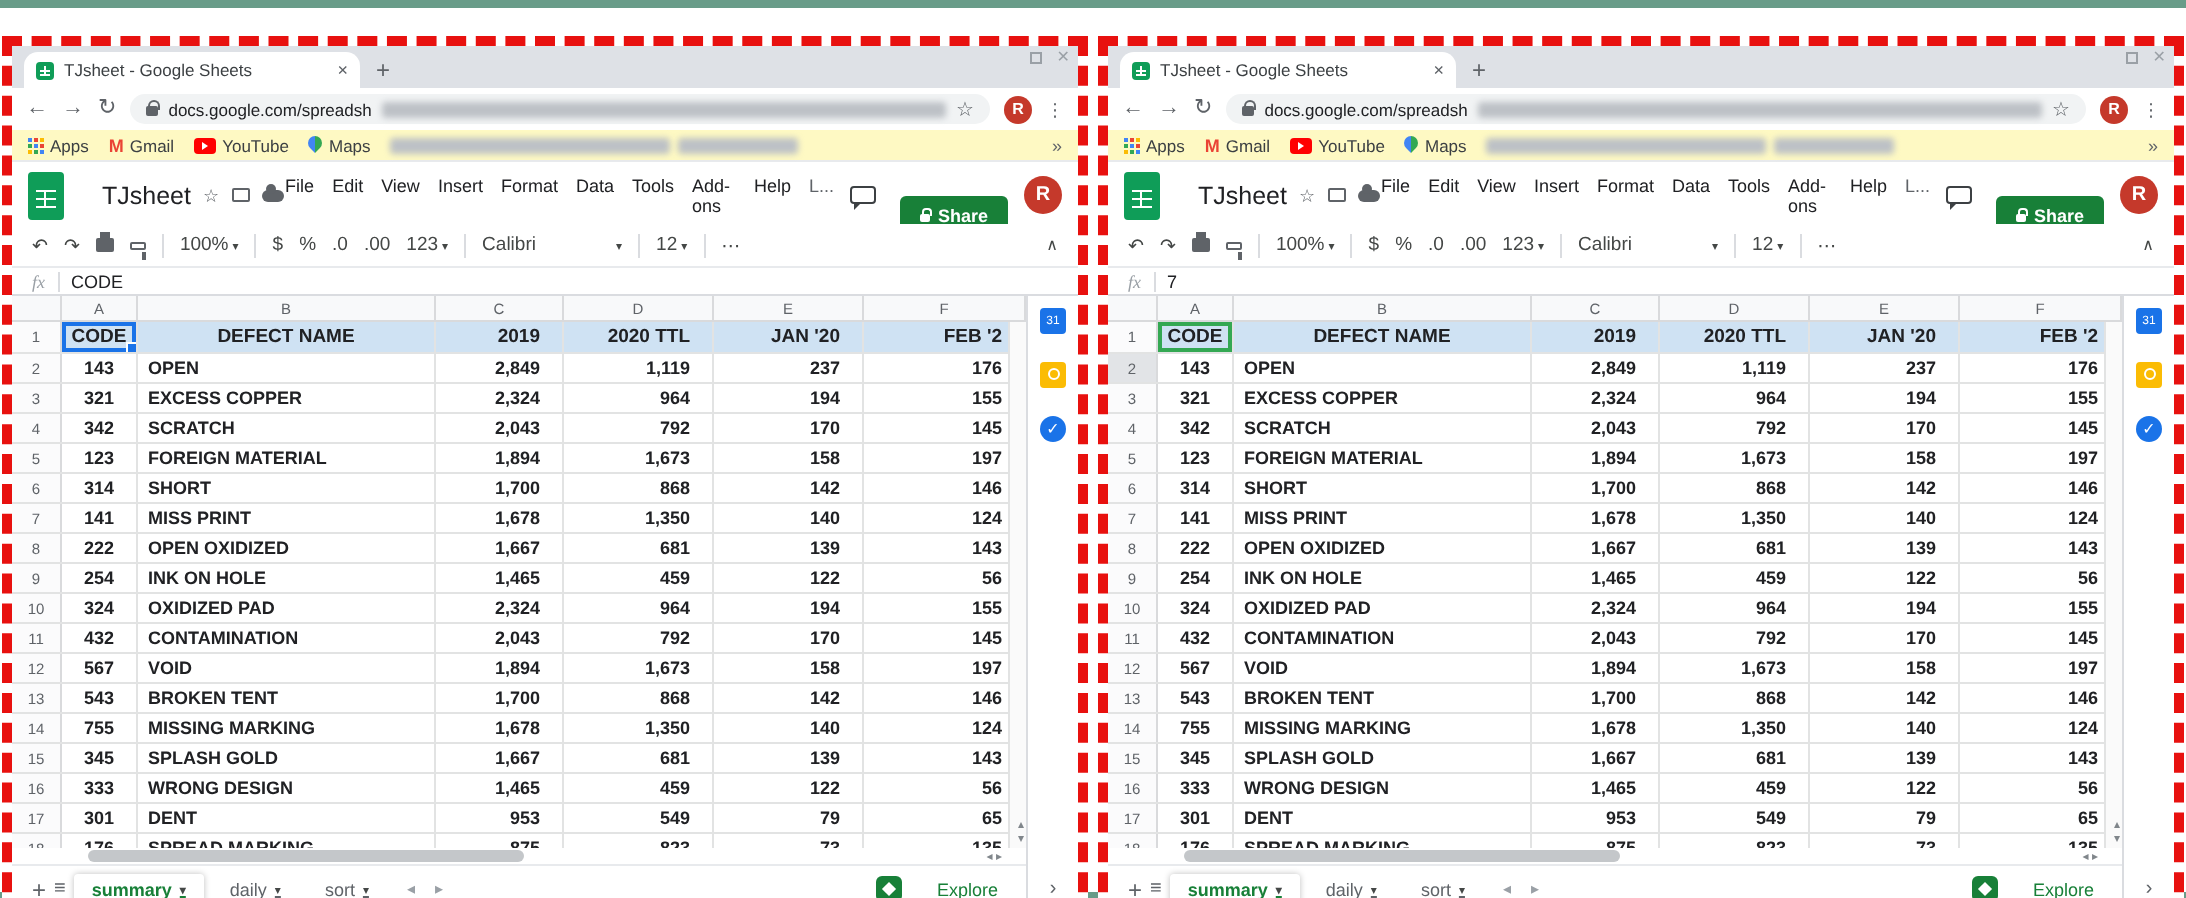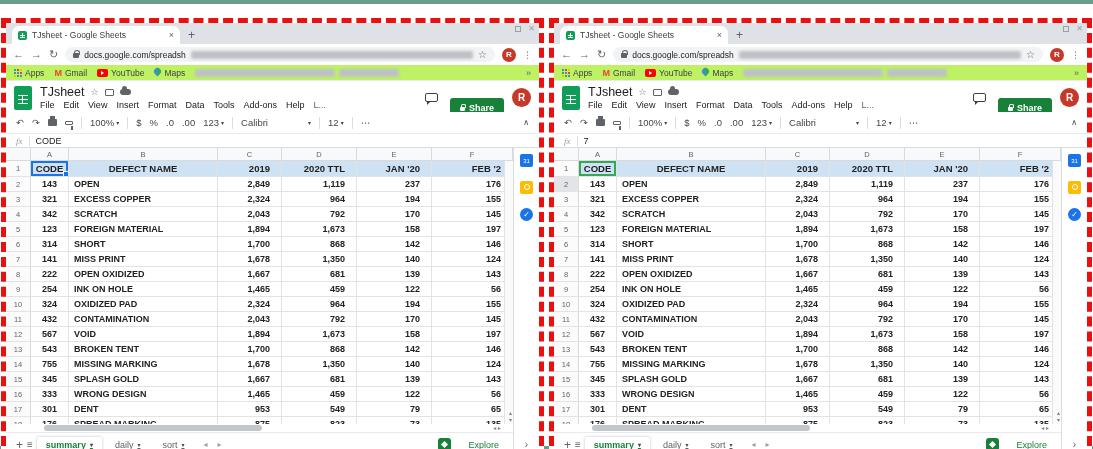--- a/index.html
+++ b/index.html
@@ -31,47 +31,47 @@
   .omnibox { flex:1; height:15px; background:#f1f3f4; border-radius:8px; display:flex; align-items:center; gap:5px; padding:0 8px; }
   .lock { width:6px; height:5px; background:#5f6368; border-radius:1px; position:relative; margin-top:2px; flex:none;}
   .lock::before { content:""; position:absolute; left:1px; top:-3px; width:4px; height:4px; border:1px solid #5f6368; border-bottom:none; border-radius:3px 3px 0 0; }
   .url { font-size:8.5px; color:#202124; white-space:nowrap; }
   .blur { height:8px; border-radius:2px; background:#bdc1c6; filter:blur(1.5px); }
   .star { color:#5f6368; font-size:10px; }
   .mini-avatar { width:14px; height:14px; border-radius:50%; background:#c5392b; color:#fff; font-size:8px; font-weight:bold; display:flex; align-items:center; justify-content:center; flex:none;}
   .kebab { color:#5f6368; font-size:9px; letter-spacing:0; }
 
   
-  .bookmarks { height:16px; background:#bef264; border-bottom:1px solid #e8eaed; display:flex; align-items:center; gap:4px; padding:0 8px; flex:none;}
+  .bookmarks { height:16px; background:#fef9c3; border-bottom:1px solid #e8eaed; display:flex; align-items:center; gap:4px; padding:0 8px; flex:none;}
   .bm { display:flex; align-items:center; gap:3px; margin-right:6px; }
   .bm-label { font-size:8.5px; color:#3c4043; }
   .appgrid { width:8px; height:8px; display:grid; grid-template-columns:repeat(3,2px); grid-template-rows:repeat(3,2px); gap:1px; }
   .appgrid i { background:#4285f4; } .appgrid i:nth-child(2){background:#ea4335;} .appgrid i:nth-child(3){background:#fbbc04;}
   .appgrid i:nth-child(4){background:#34a853;} .appgrid i:nth-child(6){background:#ea4335;}
   .appgrid i:nth-child(7){background:#fbbc04;} .appgrid i:nth-child(8){background:#34a853;}
   .gmail-m { color:#ea4335; font-size:9px; font-weight:bold; }
   .yt { width:11px; height:8px; background:#ff0000; border-radius:2px; position:relative; }
   .yt::after { content:""; position:absolute; left:4px; top:2px; border-left:3px solid #fff; border-top:2px solid transparent; border-bottom:2px solid transparent; }
   .pin { width:7px; height:7px; border-radius:50% 50% 50% 0; transform:rotate(-45deg); background:linear-gradient(135deg,#4285f4 50%,#34a853 50%); margin-top:-2px;}
   .chev2 { margin-left:auto; color:#5f6368; font-size:9px; }
 
   
   .sheader { height:31px; background:#fff; display:flex; align-items:center; padding:2px 8px 0 8px; gap:8px; flex:none;}
   .slogo { width:18px; height:24px; background:#0f9d58; border-radius:2px; position:relative; flex:none;}
   .slogo::after{ content:""; position:absolute; left:4px; top:9px; width:10px; height:10px;
     background:linear-gradient(#fff,#fff) 0 0/10px 1px no-repeat, linear-gradient(#fff,#fff) 0 4px/10px 1px no-repeat,
     linear-gradient(#fff,#fff) 0 8px/10px 1px no-repeat, linear-gradient(#fff,#fff) 4px 0/1px 9px no-repeat; }
-  .title-menus { display:flex; flex-direction:column; gap:1px; flex:1; min-width:0;}
+  .title-menus { display:flex; flex-direction:row; gap:1px; flex:1; min-width:0;margin-left:11px;}
   .title-row { display:flex; align-items:center; gap:6px; }
   .doc-title { font-size:12.5px; color:#202124; }
   .hic { color:#5f6368; font-size:9px; }
   .folder { width:9px; height:7px; border:1px solid #5f6368; border-radius:1px; position:relative; }
   .cloudic { width:11px; height:6px; background:#5f6368; border-radius:4px; position:relative; }
   .cloudic::before{content:""; position:absolute; left:2px; top:-3px; width:5px; height:5px; border-radius:50%; background:#5f6368;}
-  .menu-row { display:flex; gap:9px; font-size:9px; color:#202124;align-items:center; }
+  .menu-row { display:flex; gap:9px; font-size:9px; color:#202124; }
   .comment-ic { width:13px; height:9px; border:1.5px solid #3c4043; border-radius:2px; position:relative; margin-right:4px;}
   .comment-ic::after { content:""; position:absolute; left:1px; bottom:-4px; border-left:3px solid #3c4043; border-bottom:3px solid transparent; }
   .share-btn { background:var(--accent-green); color:#fff; border:none; border-radius:3px; height:19px; padding:0 10px;
     font-size:9px; font-weight:bold; display:flex; align-items:center; gap:4px; font-family:"Liberation Sans",sans-serif;margin-top:20px;}
   .share-btn .lockw { width:5px; height:4px; background:#fff; border-radius:1px; position:relative; margin-top:2px;}
   .share-btn .lockw::before { content:""; position:absolute; left:1px; top:-3px; width:3px; height:3px; border:1px solid #fff; border-bottom:none; border-radius:2px 2px 0 0;}
   .avatar { width:19px; height:19px; border-radius:50%; background:#c5392b; color:#fff; font-weight:bold; font-size:10px; display:flex; align-items:center; justify-content:center; flex:none;}
 
   
   .toolbar { height:21px; background:#fff; display:flex; align-items:center; gap:8px; padding:0 10px; color:#444746; font-size:9.5px; flex:none;}

